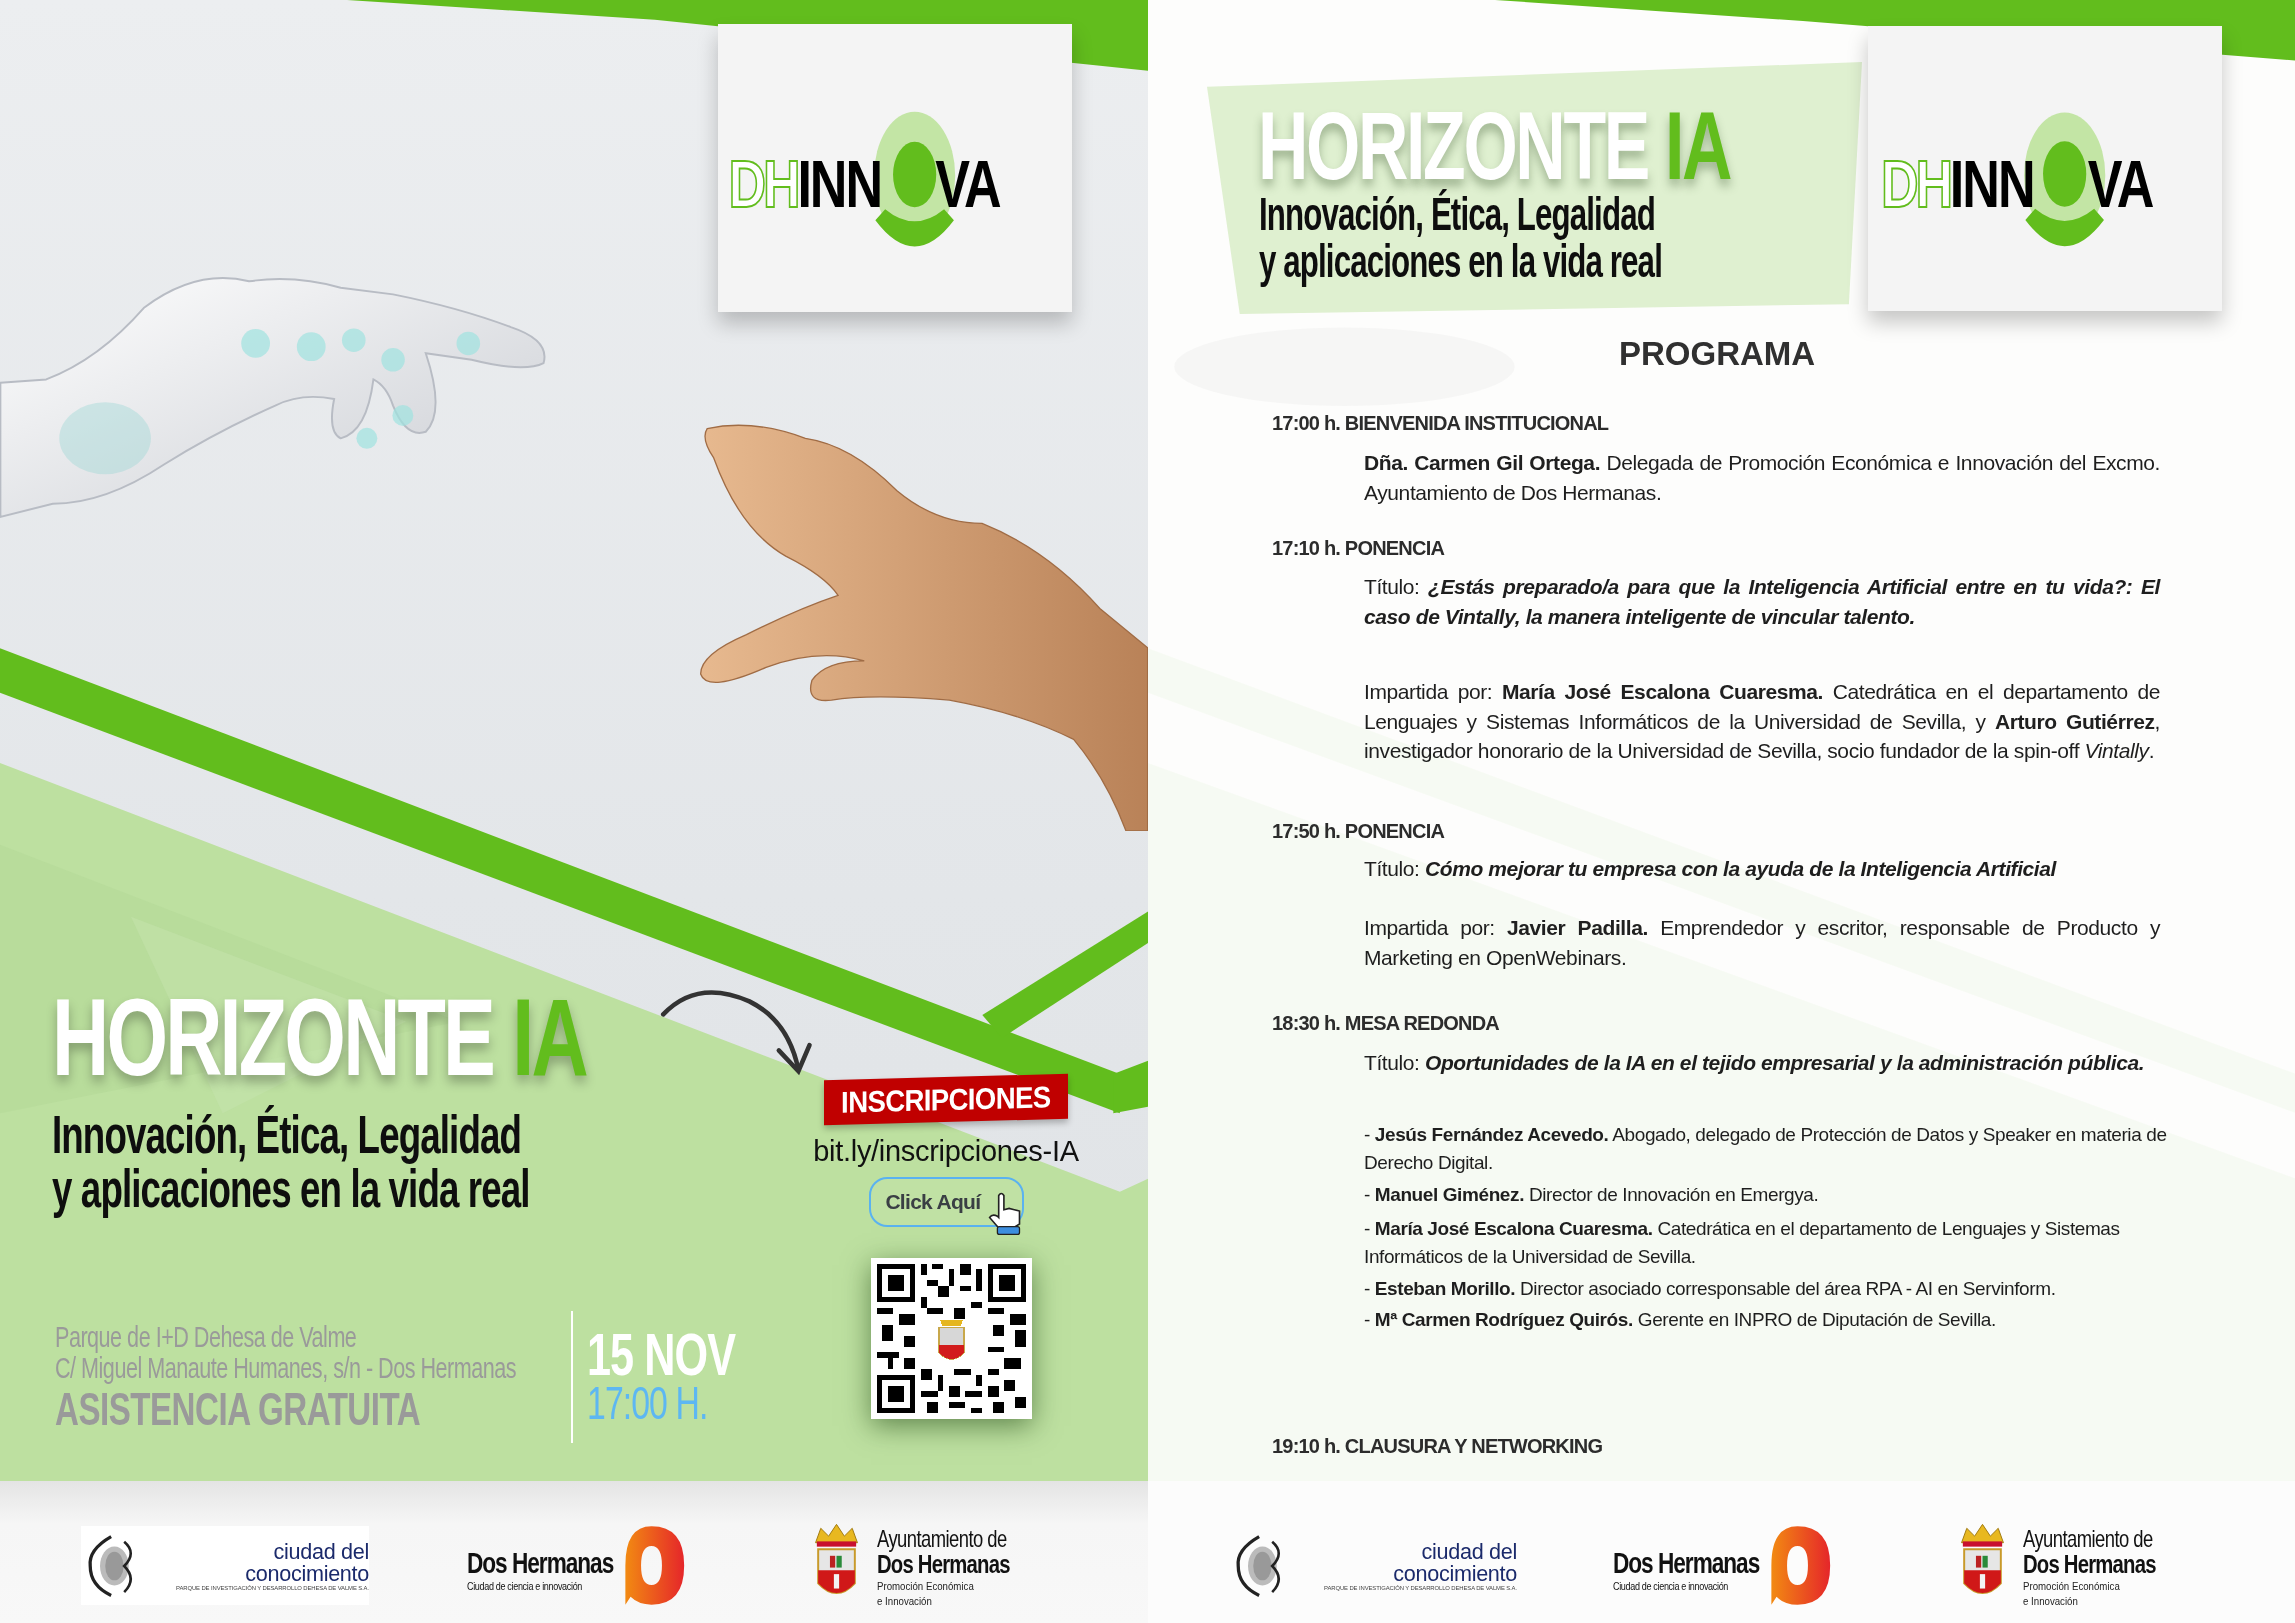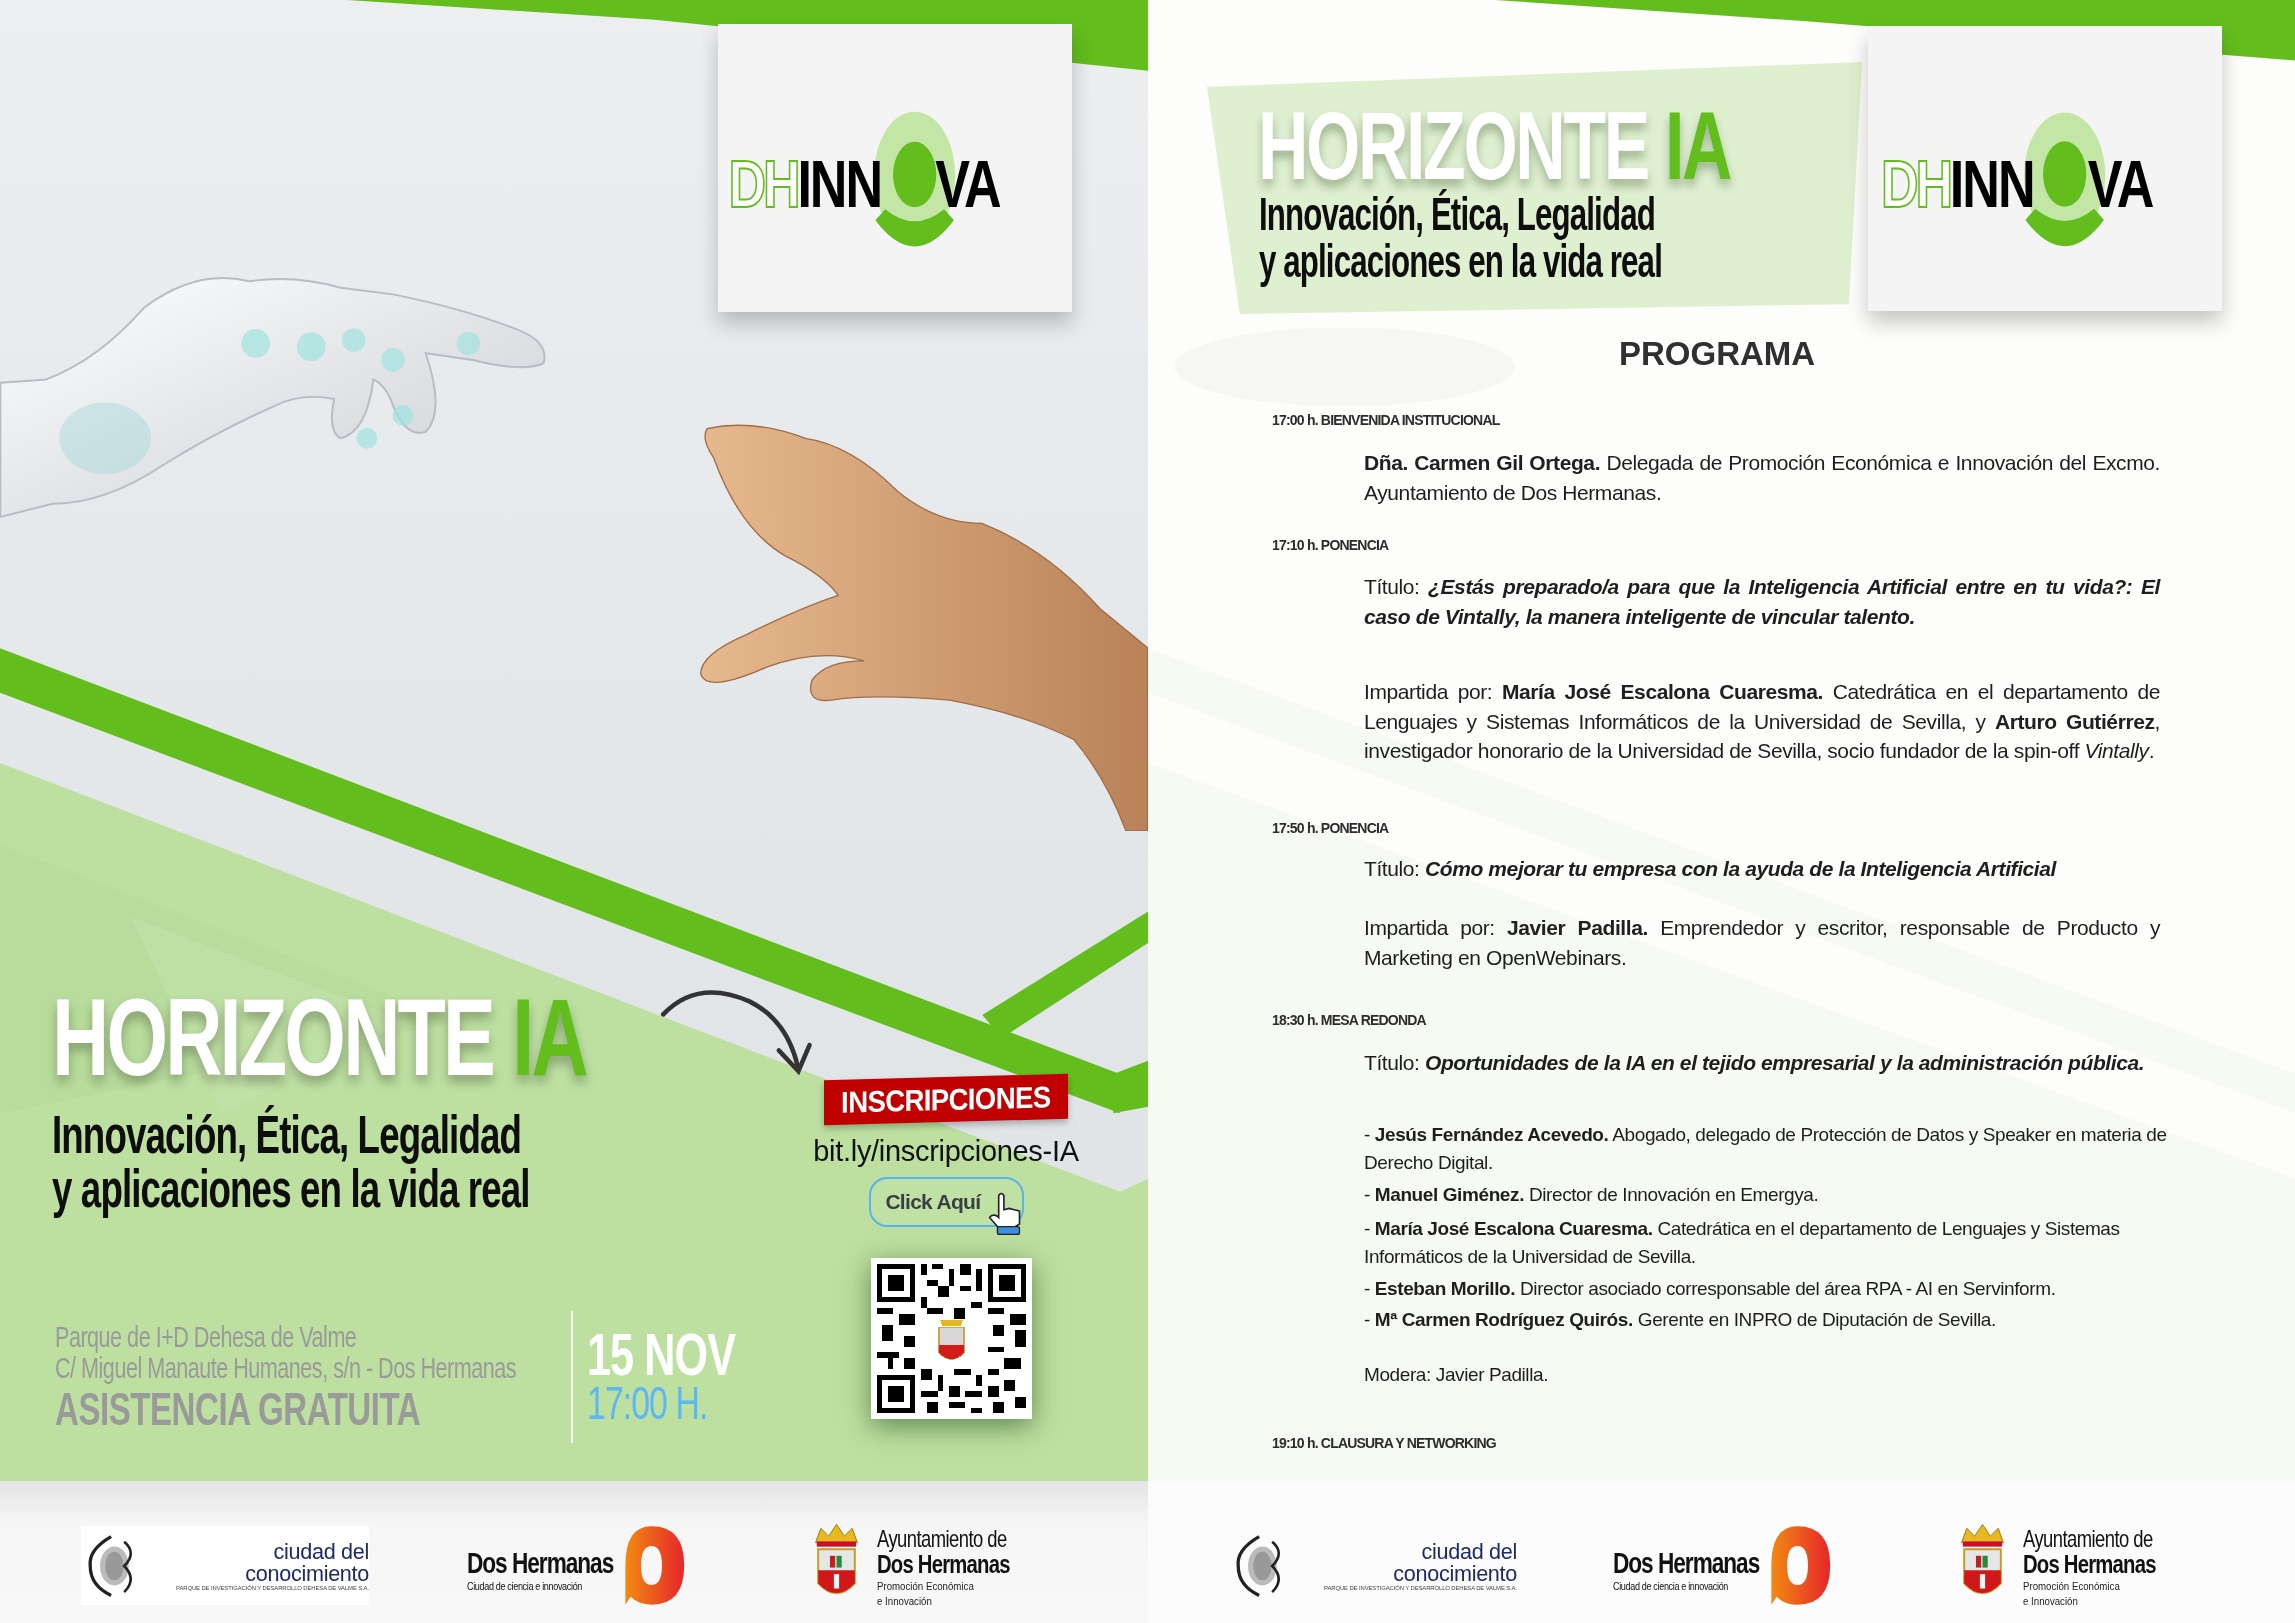--- a/index.html
+++ b/index.html
@@ -93,21 +93,21 @@
 
   .title-panel { position: absolute; left: 59px; top: 62px; width: 655px; height: 252px; }
   .title-panel svg { position: absolute; left: 0; top: 0; width: 100%; height: 100%; }
   .rt-title { position: absolute; left: 110px; top: 97px; font-weight: 700; font-size: 97px; line-height: 1; color: #fff;
     letter-spacing: -3.3px; transform: scaleX(0.72); transform-origin: left top; white-space: nowrap; text-shadow: 0 6.5px 11.8px rgba(40,70,30,0.35); font-family: "Liberation Sans", sans-serif; }
   .rt-title .accent { color: #62bd1d; }
   .rt-sub { position: absolute; left: 111px; top: 191px; font-weight: 700; font-size: 46px; line-height: 47px; color: #0e0e0e;
     letter-spacing: -1.3px; transform: scaleX(0.68); transform-origin: left top; white-space: nowrap; font-family: "Liberation Sans", sans-serif; }
 
   .programa { position: absolute; left: 471px; top: 335px; font-size: 33px; font-weight: 700; color: #303030; letter-spacing: 0px; font-family: "Liberation Sans", sans-serif; }
-  .slot-head { position: absolute; left: 124px; font-size: 14px; font-weight: 700; color: #2c2c2c; letter-spacing: -0.8px; white-space: nowrap; font-family: "Liberation Sans", sans-serif; }
+  .slot-head { position: absolute; left: 124px; font-size: 20px; font-weight: 700; color: #2c2c2c; letter-spacing: -0.8px; white-space: nowrap; font-family: "Liberation Sans", sans-serif; }
   .para { position: absolute; left: 216px; width: 796px; font-size: 21px; line-height: 29.5px; color: #1e1e1e; text-align: justify; letter-spacing: -0.4px; font-family: "Liberation Sans", sans-serif; }
   .para.wide { width: 828px; }
   .para b { font-weight: 700; color: #202020; }
   .para i.bi { font-style: italic; font-weight: 700; }
   .para .lbl { font-weight: 400; }
   .panel-item { position: absolute; left: 216px; width: 828px; font-size: 19px; line-height: 27.5px; color: #1e1e1e; letter-spacing: -0.4px; font-family: "Liberation Sans", sans-serif; }
   .panel-item b { font-weight: 700; }
 </style>
 </head>
 <body>
@@ -411,21 +411,20 @@
     <span>Catedrática en el departamento de Lenguajes y Sistemas Informáticos de la Universidad de Sevilla.</span>
   </div>
   <div class="panel-item" style="top:1275px;">
     - <b>Esteban Morillo.</b>
     <span>Director asociado corresponsable del área RPA - AI en Servinform.</span>
   </div>
   <div class="panel-item" style="top:1306px;">
     - <b>Mª Carmen Rodríguez Quirós.</b>
     <span>Gerente en INPRO de Diputación de Sevilla.</span>
   </div>
-  <div class="panel-item" style="top:1361px;">Modera: Javier Padilla.</div>
 
   <div class="slot-head" style="top:1435px;">
     <span>19:10 h.</span>
     <span>CLAUSURA Y NETWORKING</span>
   </div>
 
   <div class="footer footer-right">
     <div class="logo-ciudad" style="background:transparent;">
       <svg viewBox="0 0 90 110">
         <path d="M40,10 Q5,30 8,55 Q8,85 40,100" stroke="#222" stroke-width="5" fill="none"></path>

